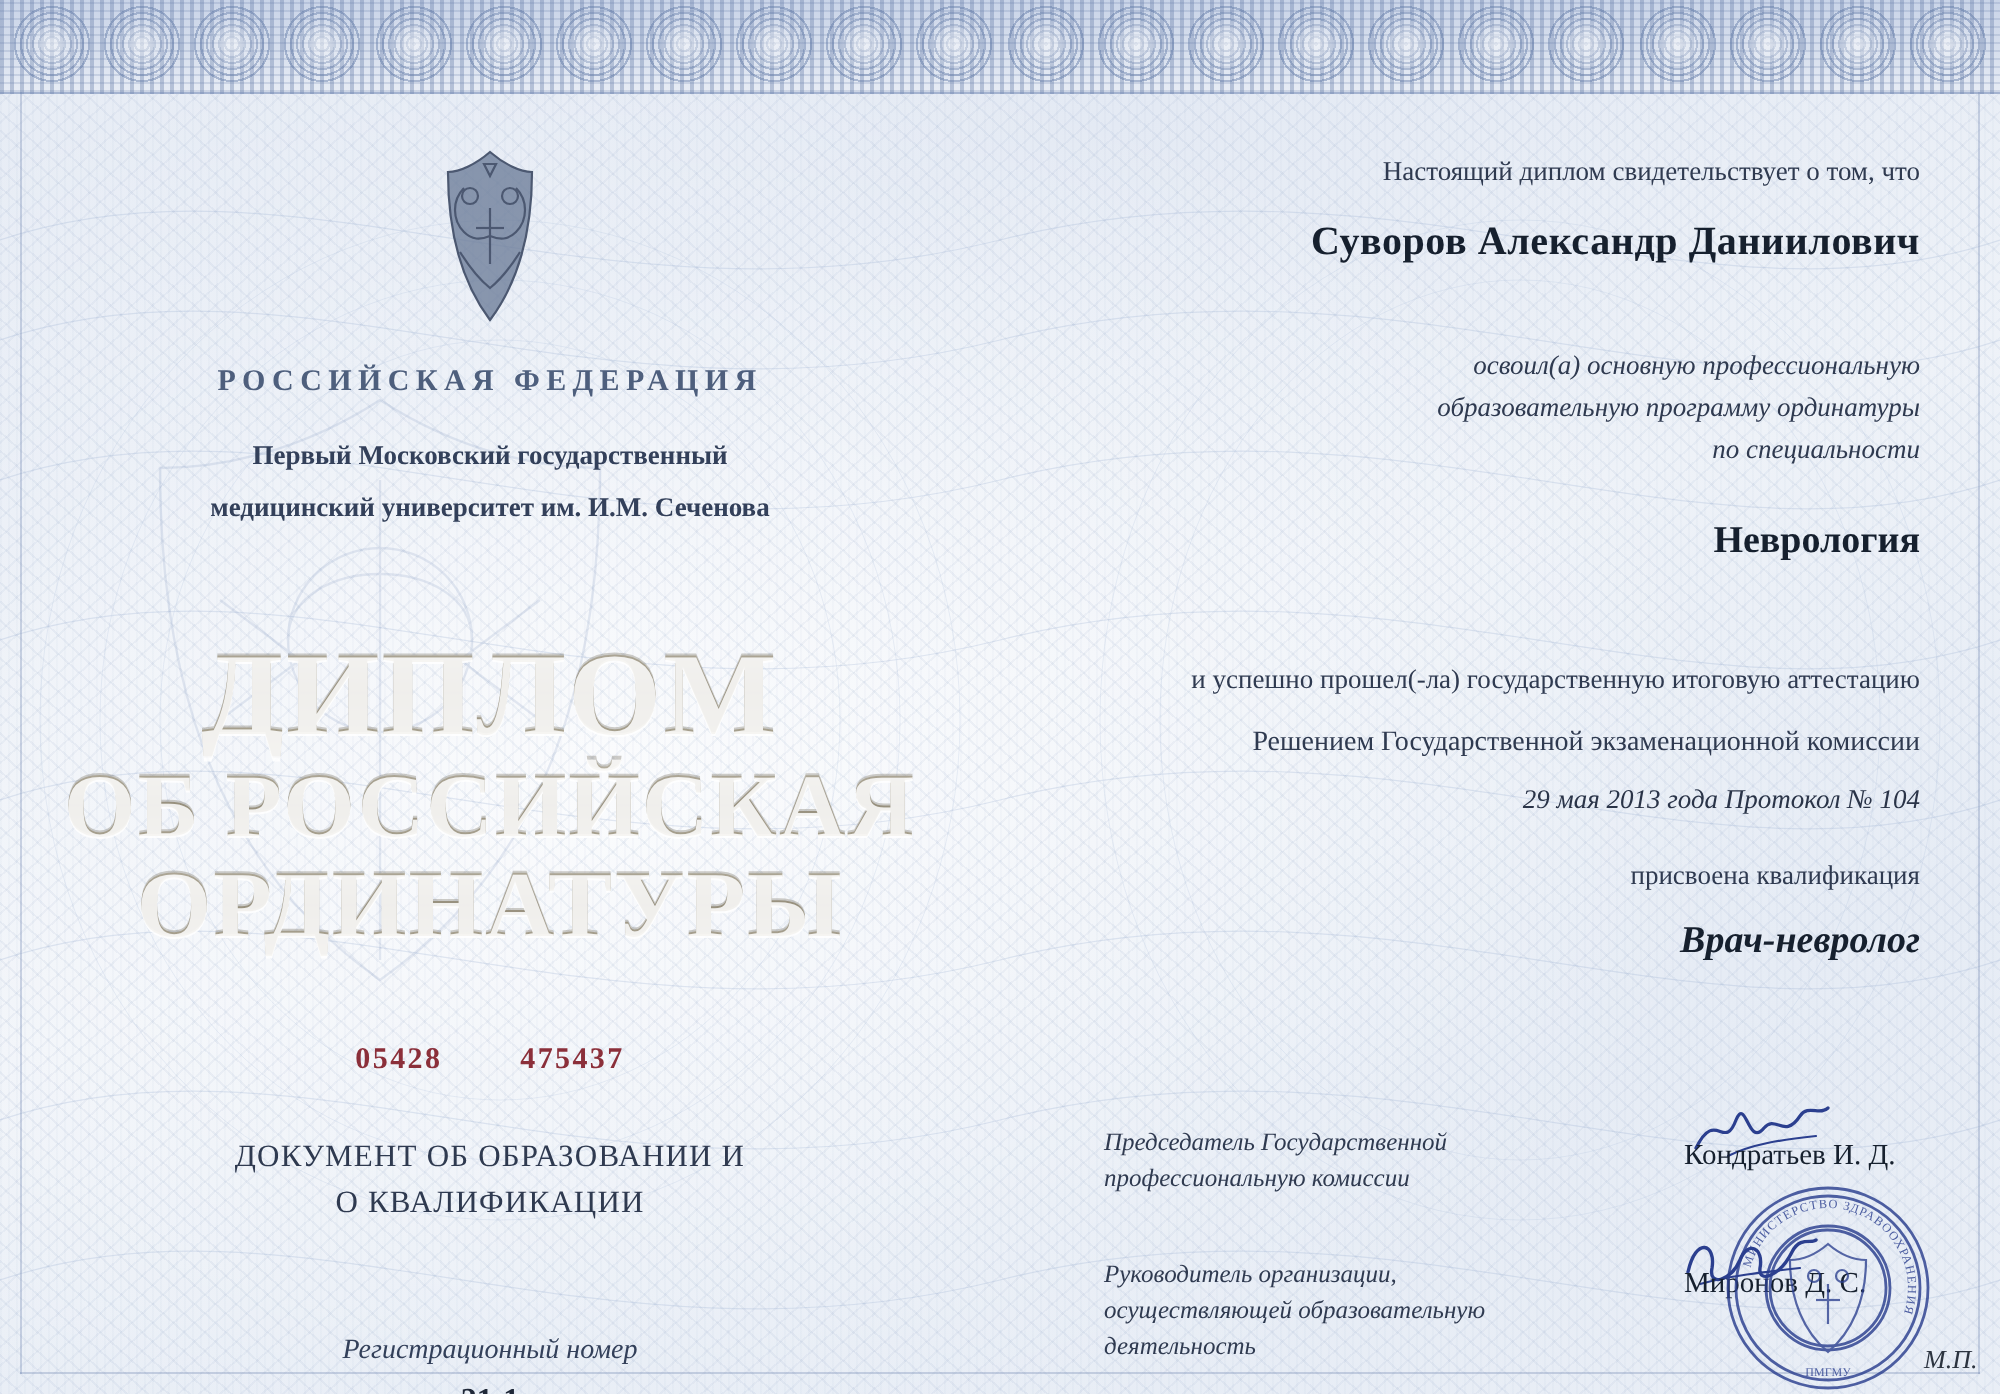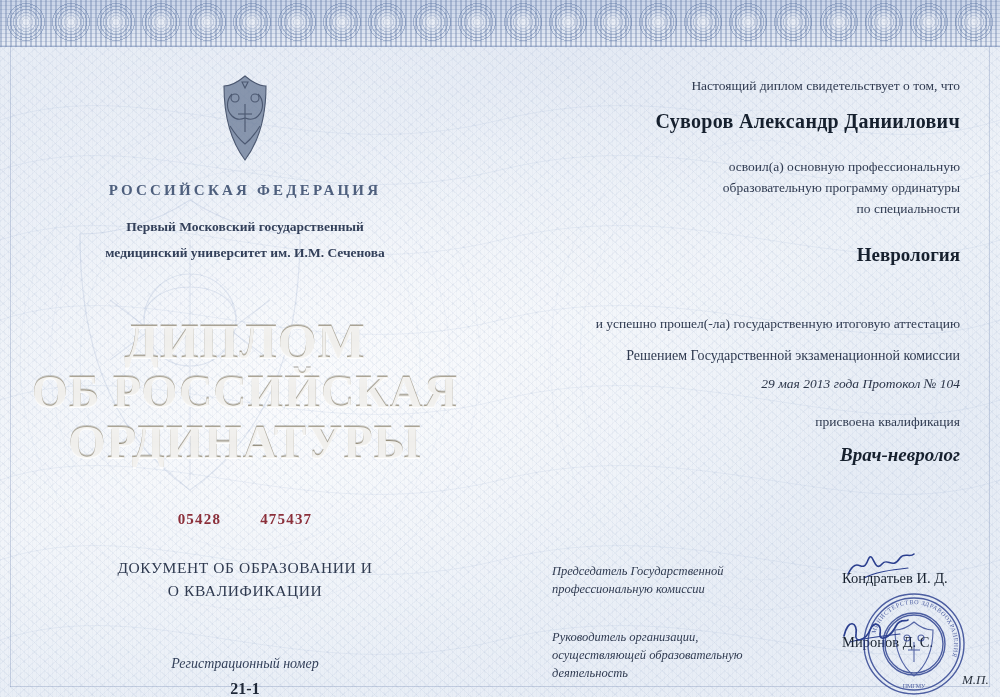--- a/index.html
+++ b/index.html
@@ -129,21 +129,21 @@
     letter-spacing: 1px;
     color: #b9b2a0;
     text-shadow:
       0 1px 0 rgba(255,255,255,0.85),
       0 -1px 0 rgba(120,115,100,0.35);
     background: linear-gradient(180deg, #d8d2c2 0%, #a79f8b 48%, #cfc8b6 100%);
     -webkit-background-clip: text;
     background-clip: text;
     color: transparent;
   }
-  .title-1 { font-size: 50px; }
+  .title-1 { font-size: 60px; }
   .title-2 { font-size: 46px; margin-top: 2px; }
   .title-3 { font-size: 48px; margin-top: 2px; }
 
   .serial {
     margin-top: 44px;
     color: #8b2f3a;
     font-size: 15px;
     letter-spacing: 1.2px;
     font-weight: 600;
   }
@@ -182,24 +182,25 @@
     color: #2f3a50;
   }
   .r-name {
     margin-top: 16px;
     font-size: 20px;
     font-weight: 700;
     color: #16202e;
     letter-spacing: 0.3px;
   }
   .r-program {
-    margin-top: 24px;
+    margin-top: 40px;
     font-size: 13.5px;
     line-height: 1.55;
     color: #2f3a50;
+    font-style: italic;
   }
   .r-spec {
     margin-top: 24px;
     font-size: 19px;
     font-weight: 700;
     color: #16202e;
   }
   .r-passed {
     margin-top: 50px;
     font-size: 13.5px;

